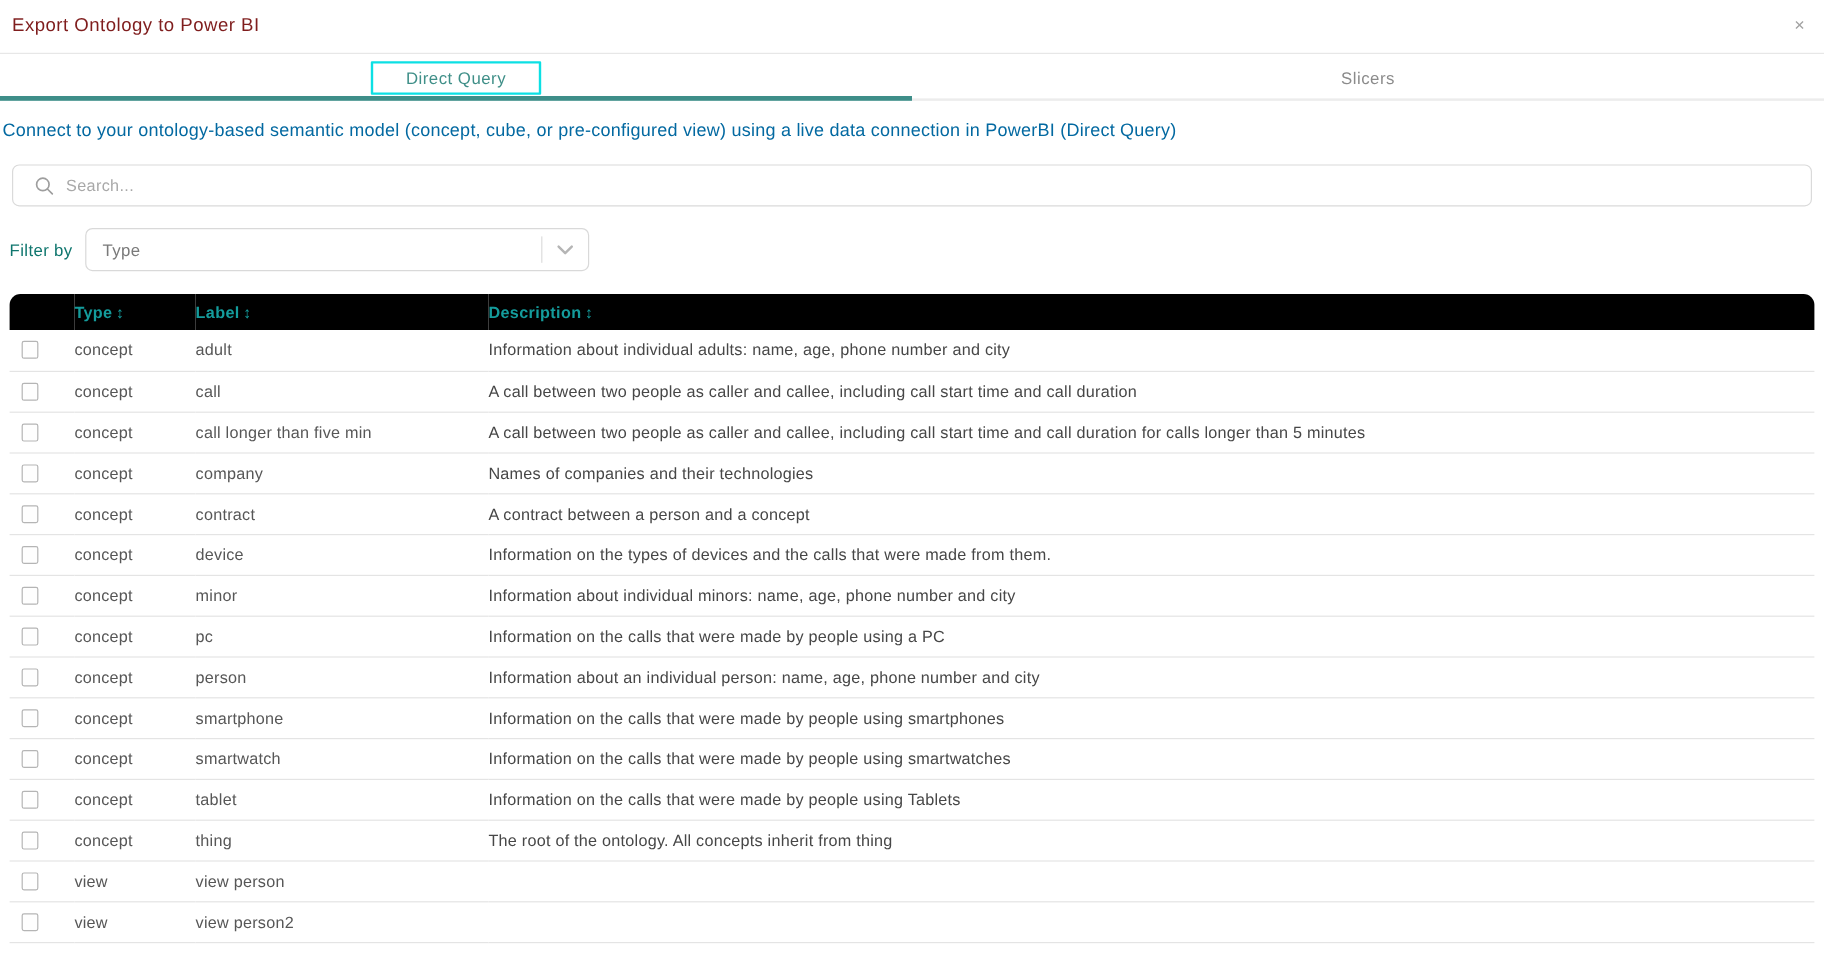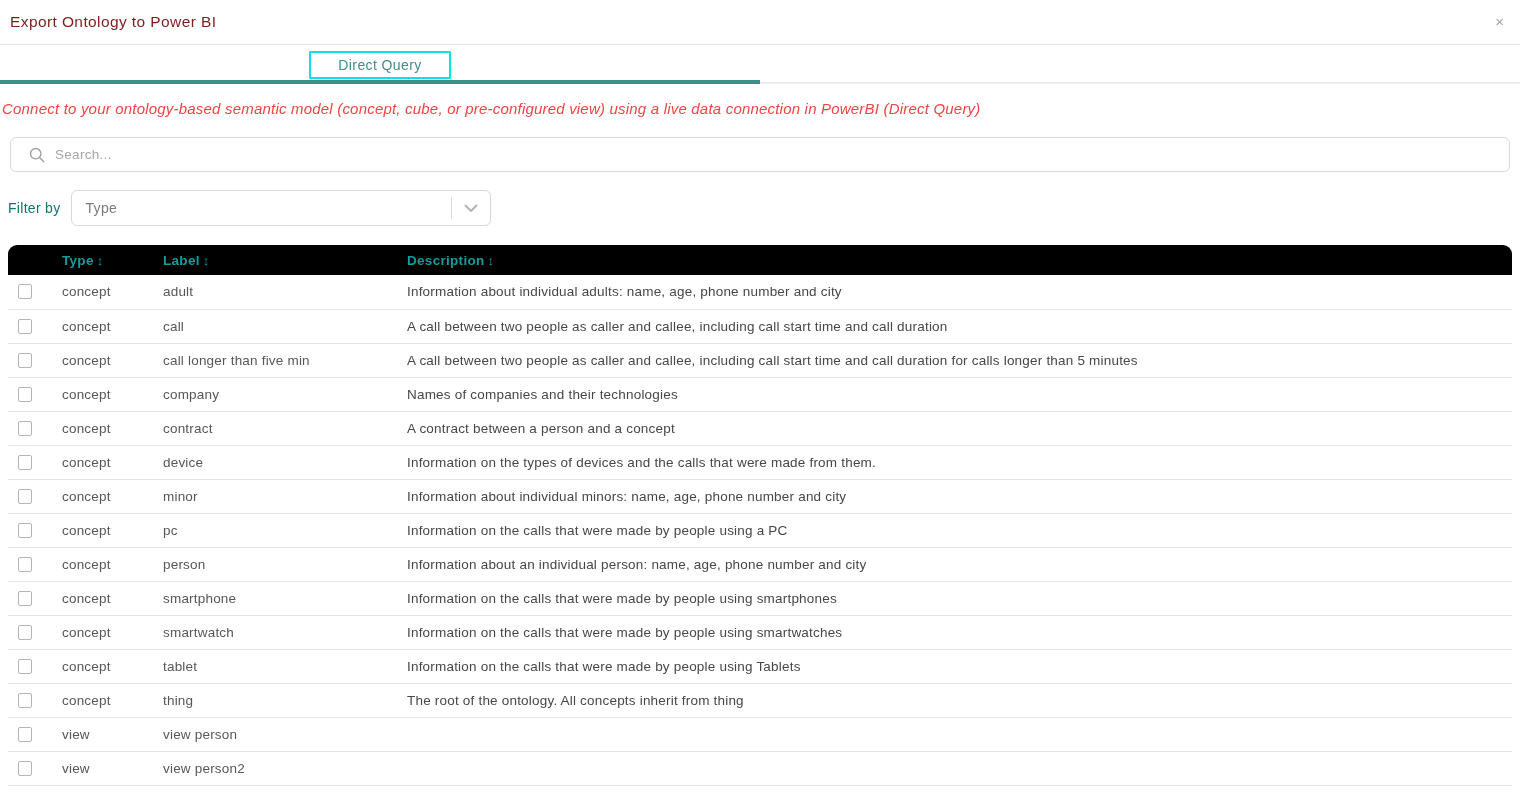--- a/index.html
+++ b/index.html
@@ -26,21 +26,21 @@
   .tab-btn-active {
     border:2px solid #0ce0e4; background:#fff;
     padding:4px 27px; font-size:14px; font-weight:500; letter-spacing:.4px;
     color:#3f8f88; border-radius:1px;
   }
   .tab-label-inactive { font-size:14px; color:#8b8b8b; letter-spacing:.4px; }
   .underline-left  { position:absolute; bottom:0; left:0;   width:50%; height:4px; background:#3e8e89; }
   .underline-right { position:absolute; bottom:0; left:50%; width:50%; height:2px; background:#ececec; }
 
   
-  .description { margin:16px 0 0 2px; font-size:15px; color:#ef4444; letter-spacing:.2px;font-style:italic; }
+  .description { margin:16px 0 0 2px; font-size:15px; color:#0369a1; letter-spacing:.2px; }
 
   
   .search-wrap { position:relative; margin:20px 10px 0 10px; }
   .search-input {
     width:100%; height:35px; border:1px solid #dadada; border-radius:6px;
     padding:0 12px 0 44px; font-size:13.5px; color:#b91c1c; outline:none;
     font-family:inherit; letter-spacing:.3px;
   }
   .search-input::placeholder { color:#a8a8a8; }
   .search-icon { position:absolute; left:19px; top:10px; width:16px; height:16px; }
@@ -82,20 +82,23 @@
 <body>
 
 <div class="modal-header">
   <span class="modal-title">Export Ontology to Power BI</span>
   <button class="close-btn">×</button>
 </div>
 
 <div class="tabs">
   <div class="tab">
     <span class="tab-btn-active">Direct Query</span>
+  </div>
+  <div class="tab">
+    <span class="tab-label-inactive">Slicers</span>
   </div>
   <div class="underline-left"></div>
   <div class="underline-right"></div>
 </div>
 
 <div class="description">Connect to your ontology-based semantic model (concept, cube, or pre-configured view) using a live data connection in PowerBI (Direct Query)</div>
 
 <div class="search-wrap">
   <span class="search-icon">
     <svg width="16" height="16" viewBox="0 0 16 16">

